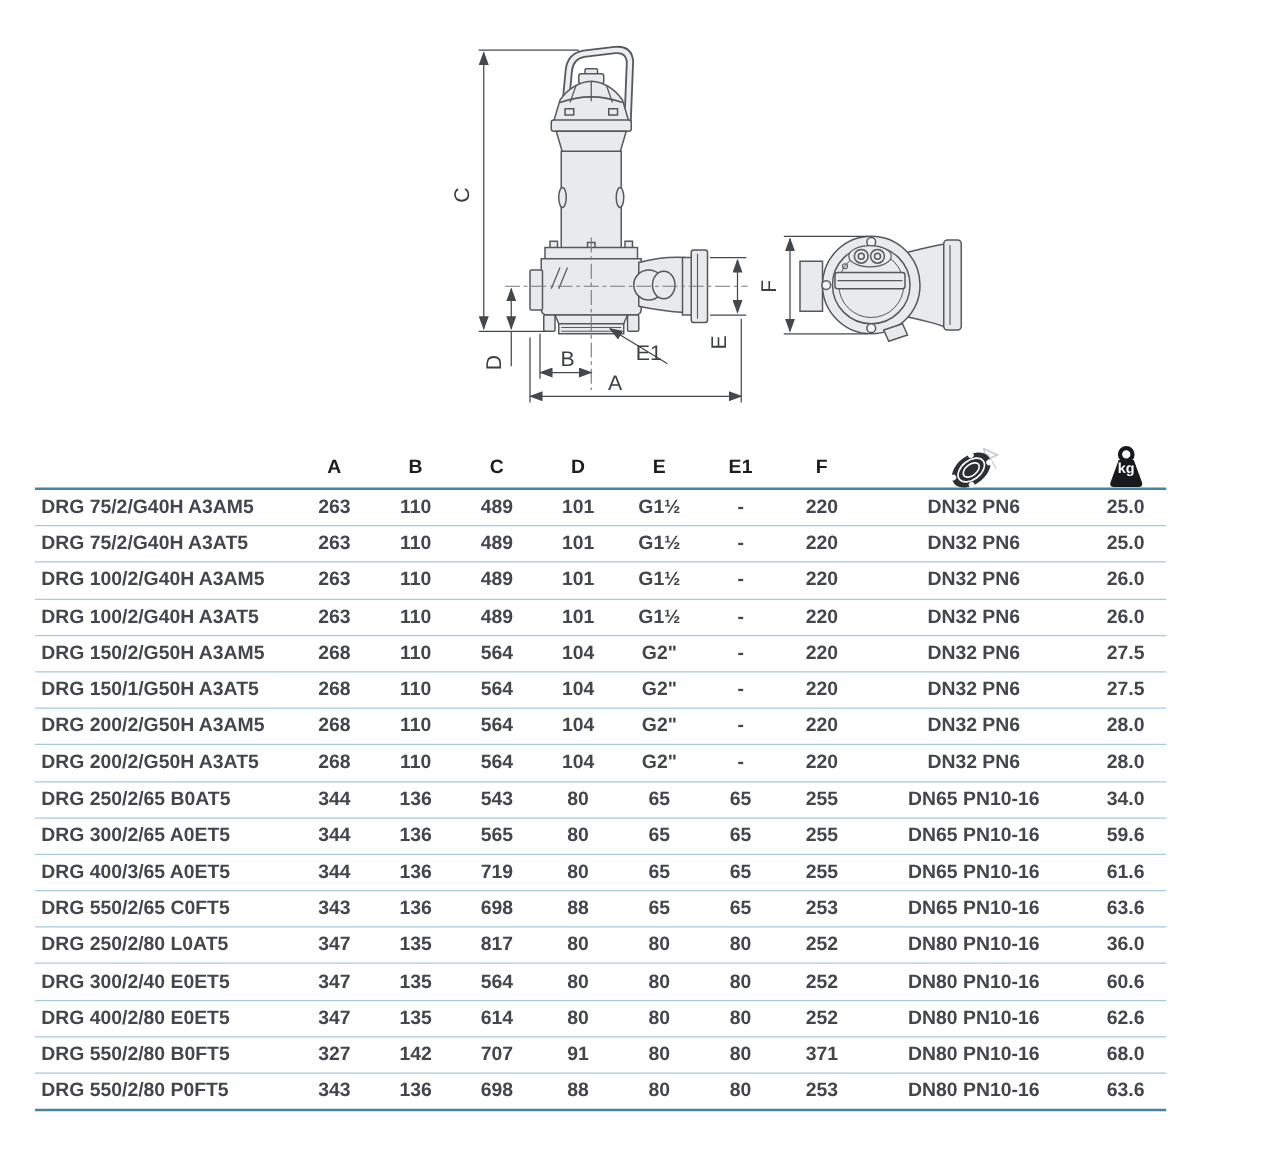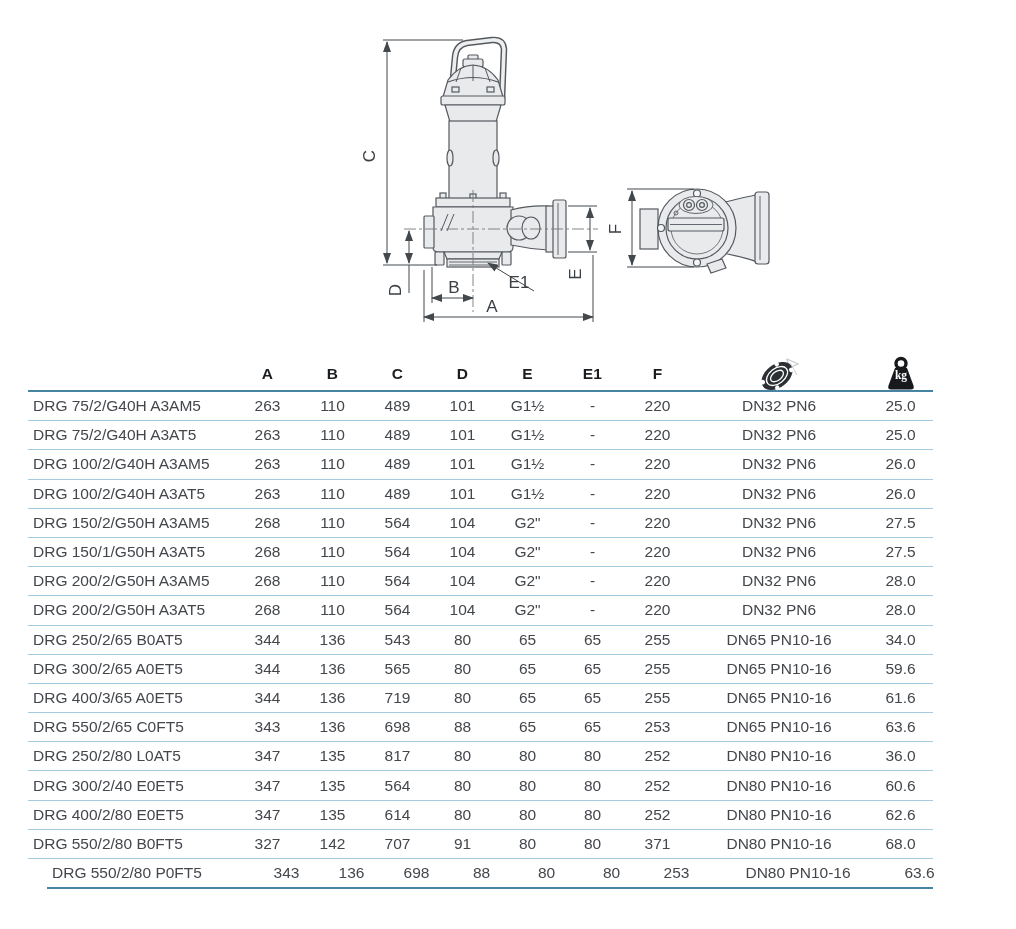--- a/index.html
+++ b/index.html
@@ -15,23 +15,23 @@
   .tgrid {
     display:grid;
     grid-template-columns:207px 65px 65px 65px 65px 65px 65px 65px 178px 65px;
     align-items:center;
   }
   .hdr { height:36px; border-bottom:2px solid #4784a4; }
   .hdr .hcell {
     text-align:center; font-weight:bold; font-size:15.5px; color:#1b1e21;
     letter-spacing:.2px;
   }
-  .hdr .icon-cell { display:flex; justify-content:center; align-items:flex-end; height:100%; padding-bottom:1px;font-family:Liberation Serif, serif; }
-  .row { height:28.2px; border-bottom:1.5px solid #a5cbdf; }
-  .row:last-child { border-bottom:2px solid #4784a4;margin-left:19px; }
+  .hdr .icon-cell { display:flex; justify-content:center; align-items:flex-end; height:100%; padding-bottom:1px; }
+  .row { height:28.2px; border-bottom:1.5px solid #a5cbdf;font-weight:bold; }
+  .row:last-child { border-bottom:2px solid #4784a4; }
   .cell { text-align:center; font-size:15.5px; color:#43474c; }
   .cell.model { text-align:left; padding-left:5px; white-space:nowrap; }
 </style>
 </head>
 <body>
 
 <svg class="drawing-svg" width="490" height="315" viewBox="350 20 490 315">
   <defs>
     <marker id="arr" markerWidth="11" markerHeight="8" refX="10" refY="4" orient="auto-start-reverse">
       <path d="M0,0 L11,4 L0,8 Z" fill="#43484d"></path>

